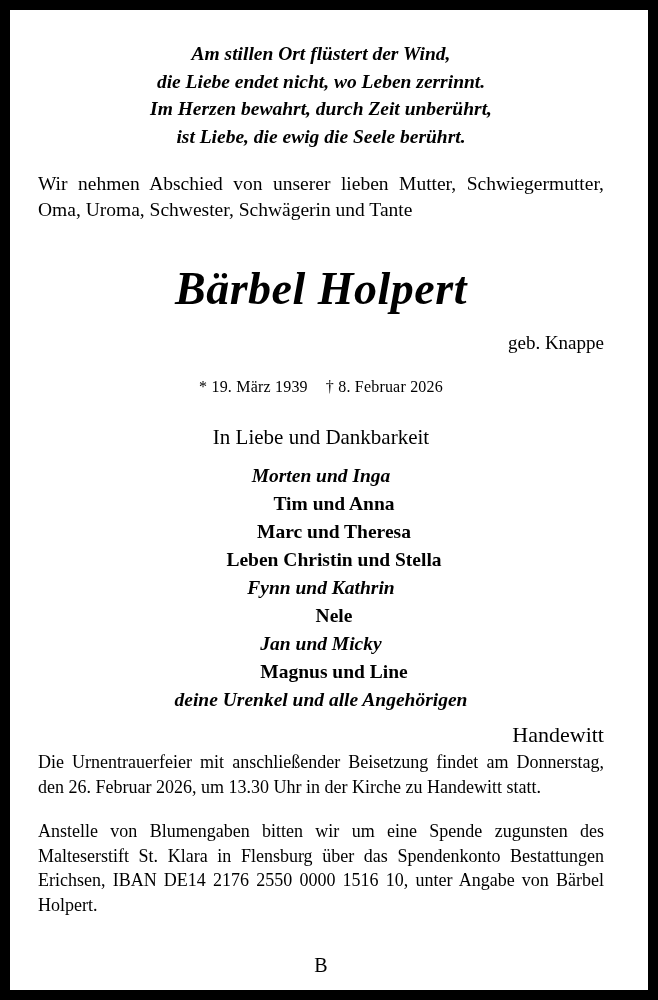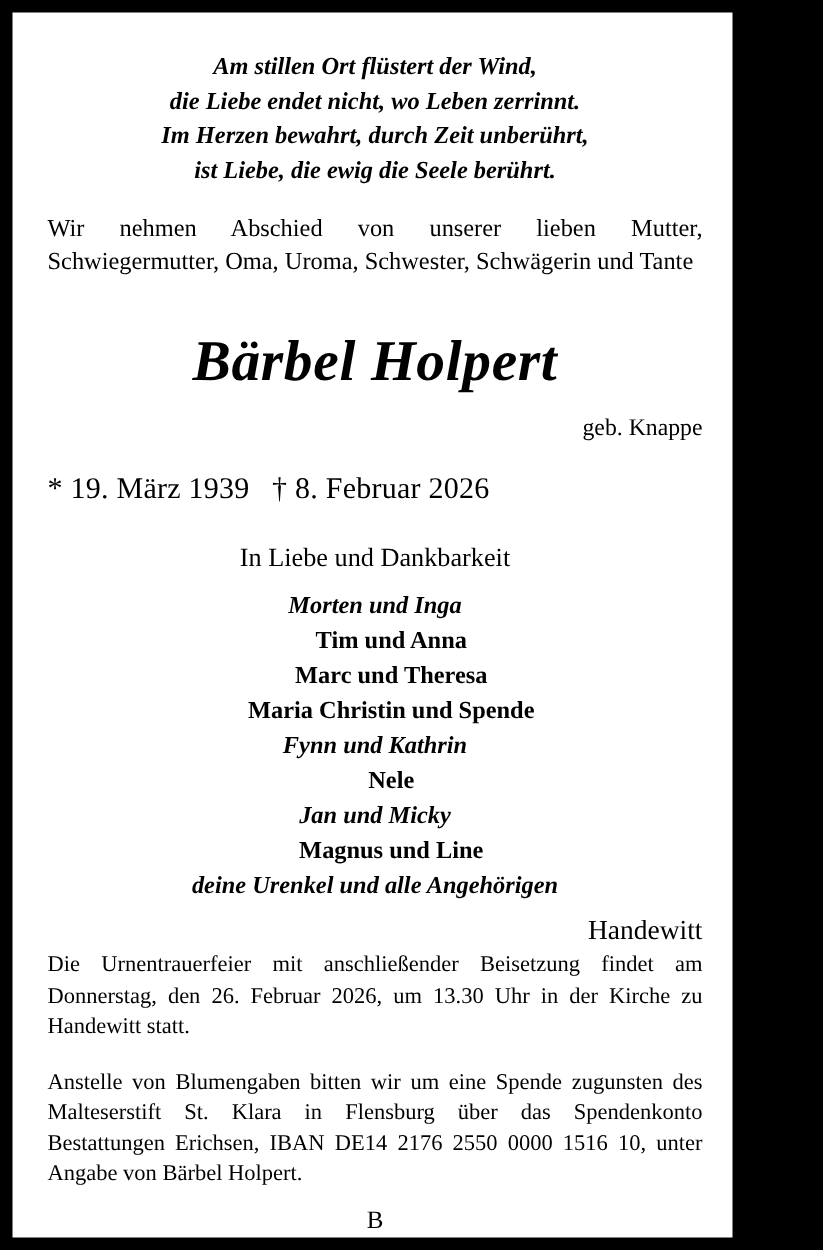--- a/index.html
+++ b/index.html
@@ -11,25 +11,25 @@
     width: 658px;
     height: 1000px;
     font-family: "Liberation Serif", serif;
     color: #000000;
     overflow: hidden;
   }
   .obituary {
     position: absolute;
     left: 10px;
     top: 10px;
-    width: 576px;
+    width: 638px;
     height: 980px;
     background: #ffffff;
     box-sizing: border-box;
-    padding: 22px 24px 14px 28px;
+    padding: 22px 44px 14px 28px;
     display: flex;
     flex-direction: column;
   }
   .verse {
     text-align: center;
     font-style: italic;
     font-size: 19.5px;
     line-height: 1.42;
     font-weight: 700;
     margin-top: 8px;
@@ -52,22 +52,22 @@
     letter-spacing: 0.5px;
     margin-top: 42px;
     line-height: 1.05;
   }
   .maiden {
     text-align: right;
     font-size: 19px;
     margin-top: 18px;
   }
   .dates {
-    text-align: left;
-    font-size: 24px;
+    text-align: center;
+    font-size: 16px;
     margin-top: 24px;
     letter-spacing: 0.2px;
     font-family: Liberation Serif, serif;
   }
   .dates .sep {
     display: inline-block;
     width: 18px;
   }
   .dedication {
     text-align: center;
@@ -139,21 +139,21 @@
   <div class="dates">
     <span>* 19. März 1939</span><span class="sep"></span><span>† 8. Februar 2026</span>
   </div>
 
   <div class="dedication">In Liebe und Dankbarkeit</div>
 
   <div class="family">
     <div class="indent-0">Morten und Inga</div>
     <div class="indent-1">Tim und Anna</div>
     <div class="indent-1">Marc und Theresa</div>
-    <div class="indent-1">Maria Christin und Spende</div>
+    <div class="indent-1">Leben Christin und Stella</div>
     <div class="indent-0">Fynn und Kathrin</div>
     <div class="indent-1">Nele</div>
     <div class="indent-0">Jan und Micky</div>
     <div class="indent-1">Magnus und Line</div>
     <div class="indent-0">deine Urenkel und alle Angehörigen</div>
   </div>
 
   <div class="place">Handewitt</div>
 
   <div class="para">Die Urnentrauerfeier mit anschließender Beisetzung findet am Donnerstag, den 26. Februar 2026, um 13.30 Uhr in der Kirche zu Handewitt statt.</div>

